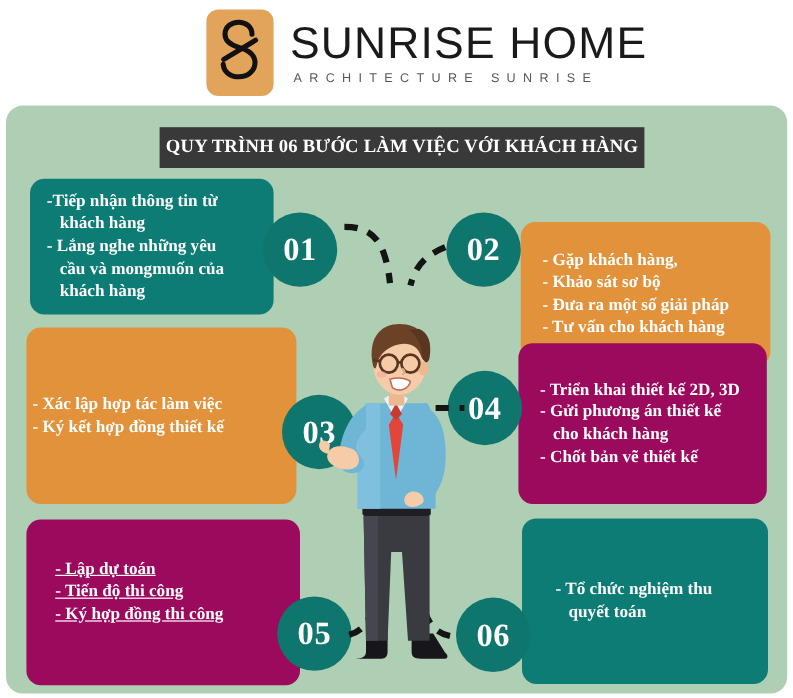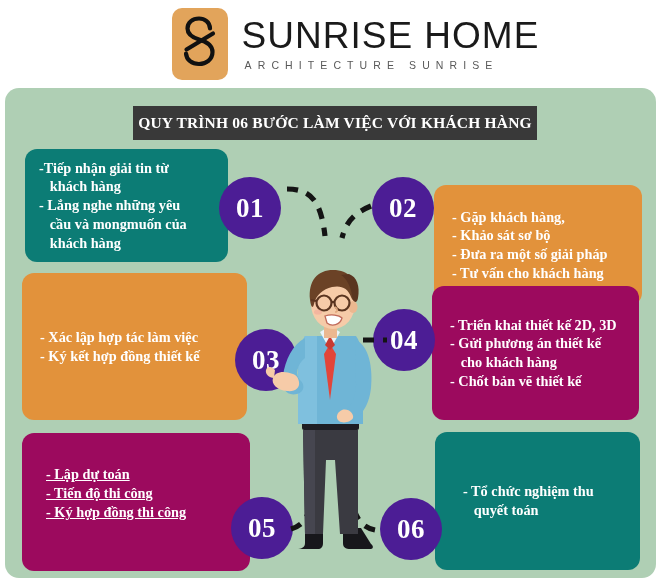--- a/index.html
+++ b/index.html
@@ -100,31 +100,31 @@
     flex-direction: column;
     justify-content: center;
   }
   .box .line { white-space: pre-wrap; }
   .box.teal { background: #0C7C75; }
   .box.orange { background: #E2923B; }
   .box.magenta { background: #9C0A5E; }
 
   #box1 { left: 20px;  top: 61px;  width: 203px; height: 113px; padding: 0 12px 0 14px; }
   #box2 { left: 429px; top: 61px;  width: 208px; height: 120px; padding: 0 10px 0 18px; margin-top: 36px; }
-  #box3 { left: 17px;  top: 185px; width: 225px; height: 147px; padding: 0 10px 0 18px; }
+  #box3 { left: 17px;  top: 185px; width: 225px; height: 147px; padding: 0 10px 0 5px; }
   #box4 { left: 427px; top: 198px; width: 207px; height: 134px; padding: 0 10px 0 18px; }
   #box5 { left: 17px;  top: 345px; width: 228px; height: 138px; padding: 0 10px 17px 24px; text-decoration: underline; }
   #box6 { left: 430px; top: 344px; width: 205px; height: 138px; padding: 0 10px 0 28px; }
 
   
   .circle {
     position: absolute;
     width: 62px; height: 62px;
     border-radius: 50%;
-    background: #4c1d95;
+    background: #0f766e;
     display: flex;
     align-items: center;
     justify-content: center;
     color: #ffffff;
     font-family: "Liberation Serif", serif;
     font-weight: bold;
     font-size: 27px;
     letter-spacing: 0.5px;
   }
   #c1 { left: 214px; top: 89px; }
@@ -245,21 +245,21 @@
 
         <path d="M320 228 C326 226 334 227 337 230 C335 237 327 239 322 235 Z" fill="#ffffff" stroke="#C06A5A" stroke-width="1.3"></path>
 
         <path d="M330 219 C333 221 333 224 330 224" fill="none" stroke="#E0A87F" stroke-width="1.6"></path>
 
         <ellipse cx="313" cy="224" rx="4" ry="2.6" fill="#F2A99A" opacity="0.6"></ellipse>
       </svg>
     </div>
 
     <div class="box teal" id="box1">
-      <div class="line">-Tiếp nhận giải tin từ</div>
+      <div class="line">-Tiếp nhận thông tin từ</div>
       <div class="line">   khách hàng</div>
       <div class="line">- Lắng nghe những yêu</div>
       <div class="line">   cầu và mongmuốn của</div>
       <div class="line">   khách hàng</div>
     </div>
 
     <div class="box orange" id="box2">
       <div class="line">- Gặp khách hàng,</div>
       <div class="line">- Khảo sát sơ bộ</div>
       <div class="line">- Đưa ra một số giải pháp</div>

